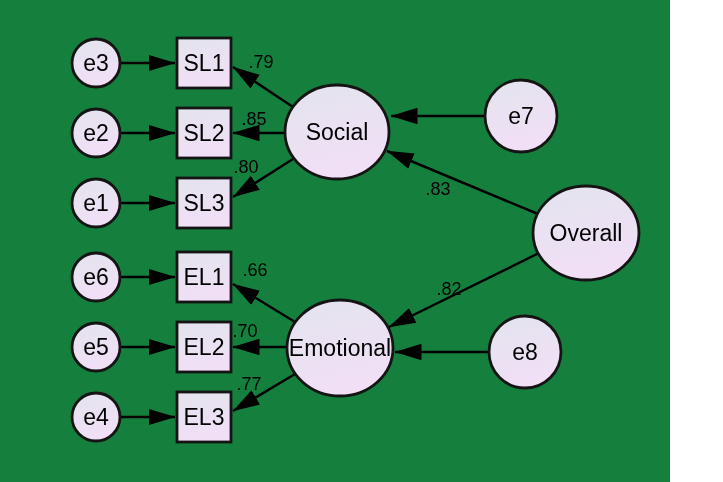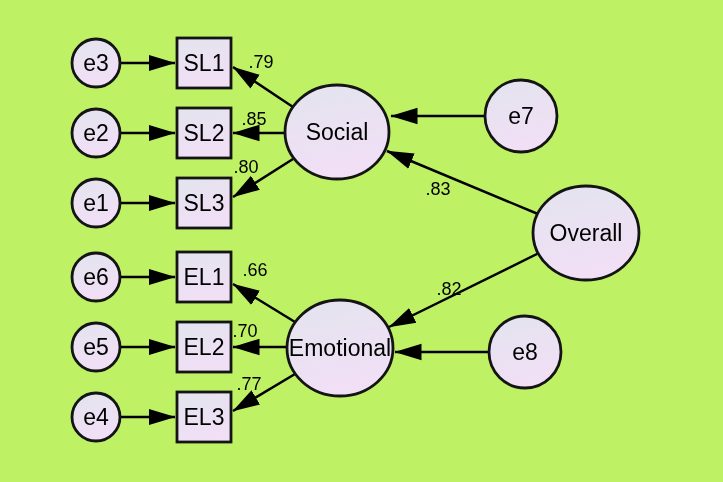--- a/index.html
+++ b/index.html
@@ -3,23 +3,23 @@
 <meta charset="utf-8">
 <style>
   html, body {
     margin: 0;
     padding: 0;
     background: #ffffff;
     font-family: "Liberation Sans", sans-serif;
   }
   .canvas {
     position: relative;
-    width: 723px;
+    width: 670px;
     height: 482px;
-    background: #bef264;
+    background: #15803d;
     overflow: hidden;
   }
   svg text {
     font-family: "Liberation Sans", sans-serif;
     fill: #000000;
   }
   .node-label { font-size: 23px; }
   .coef-label { font-size: 18px; }
   .shape {
     stroke: #141414;

